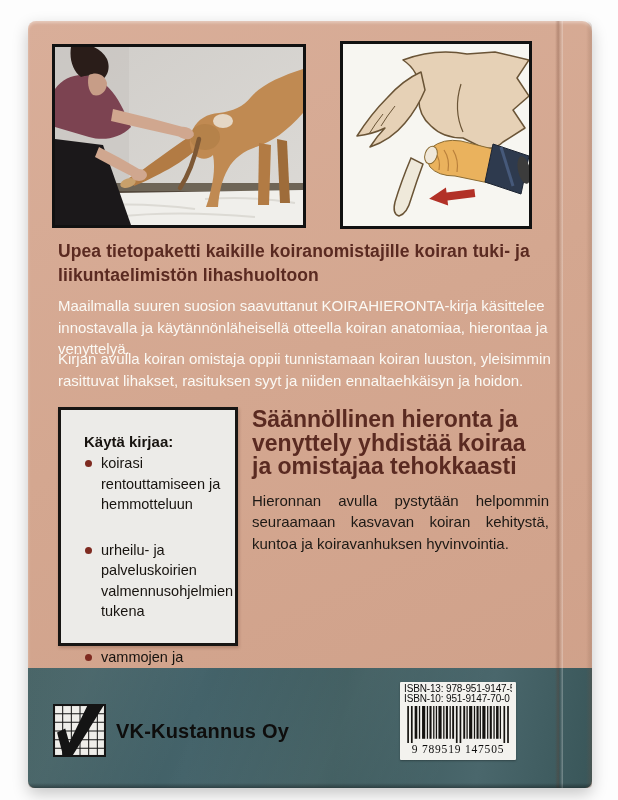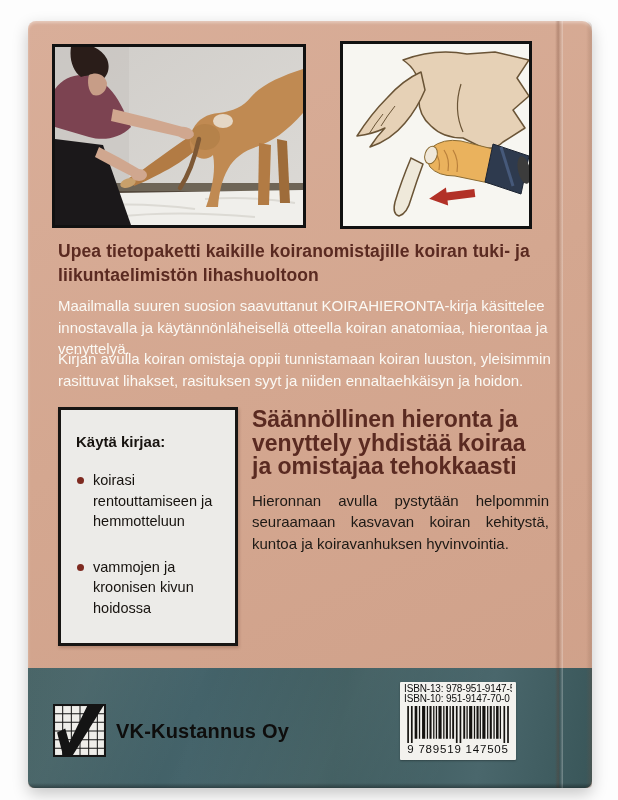--- a/index.html
+++ b/index.html
@@ -42,25 +42,25 @@
   .intro{
     position:absolute;left:30px;width:500px;margin:0;
     font-size:15px;line-height:21.5px;color:#fbf9f4;
   }
   .p1{top:274px;}
   .p2{top:327px;}
 
   .usage-box{
     position:absolute;left:30px;top:386px;width:180px;height:239px;
     box-sizing:border-box;border:3px solid #171513;background:#ecebe8;
-    padding:23px 8px 0 15px;
+    padding:23px 8px 0 23px;
     box-shadow:1px 2px 3px rgba(80,40,25,.25);
   }
   .usage-title{font-size:15px;font-weight:bold;color:#17130f;}
-  .usage-list{list-style:none;margin:20px 0 0 0;padding:0;}
+  .usage-list{list-style:none;margin:3px 0 0 0;padding:0;}
   .usage-list li{
     position:relative;padding-left:17px;margin-bottom:25px;
     font-size:14.5px;line-height:20.5px;color:#17130f;
   }
   .usage-list li .dot{
     position:absolute;left:1px;top:7px;width:7px;height:7px;border-radius:50%;
     background:#7e2a20;
   }
 
   .benefits{position:absolute;left:224px;top:387px;width:297px;}
@@ -93,21 +93,21 @@
     box-sizing:border-box;background:#f3f2ee;border-radius:1px;
     padding:2px 4px;box-shadow:0 1px 2px rgba(0,0,0,.3);
   }
   .isbn-line{
     font-size:10px;line-height:10px;color:#0d0d0d;letter-spacing:-.15px;
     white-space:nowrap;overflow:hidden;
   }
   .bars{display:block;margin:2px auto 0 auto;}
   .barcode-number{
     text-align:center;font-size:11.5px;line-height:12px;color:#0d0d0d;
-    letter-spacing:.8px;margin-top:0;
+    letter-spacing:.8px;margin-top:0;font-family:Liberation Serif, serif;
   }
 </style>
 </head>
 <body>
 
 <div class="stage">
   <div class="book">
 
     <div class="photo photo-left">
       <svg width="248" height="178" viewBox="0 0 248 178">
@@ -173,20 +173,21 @@
     </div>
 
     <h1 class="headline">Upea tietopaketti kaikille koiranomistajille koiran tuki- ja liikuntaelimistön lihashuoltoon</h1>
     <p class="intro p2">Kirjan avulla koiran omistaja oppii tunnistamaan koiran luuston, yleisimmin rasittuvat lihakset, rasituksen syyt ja niiden ennaltaehkäisyn ja hoidon.</p>
     <p class="intro p1">Maailmalla suuren suosion saavuttanut KOIRAHIERONTA-kirja käsittelee innostavalla ja käytännönläheisellä otteella koiran anatomiaa, hierontaa ja venyttelyä.</p>
 
     <div class="usage-box">
       <div class="usage-title">Käytä kirjaa:</div>
       <ul class="usage-list">
         <li><span class="dot"></span><span>koirasi rentouttamiseen ja hemmotteluun</span></li>
+        <li><span class="dot"></span><span>urheilu- ja palveluskoirien valmennusohjelmien tukena</span></li>
         <li><span class="dot"></span><span>vammojen ja kroonisen kivun hoidossa</span></li>
       </ul>
     </div>
 
     <div class="benefits">
       <h2>Säännöllinen hieronta ja venyttely yhdistää koiraa ja omistajaa tehokkaasti</h2>
       <p>Hieronnan avulla pystytään helpommin seuraamaan kasvavan koiran kehitystä, kuntoa ja koiravanhuksen hyvinvointia.</p>
     </div>
 
     <div class="band">

